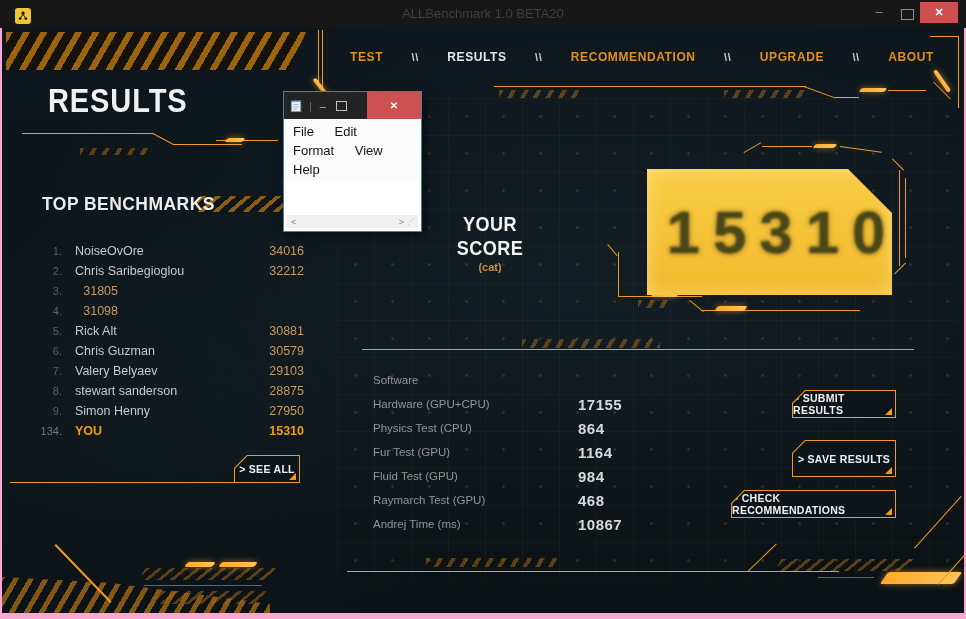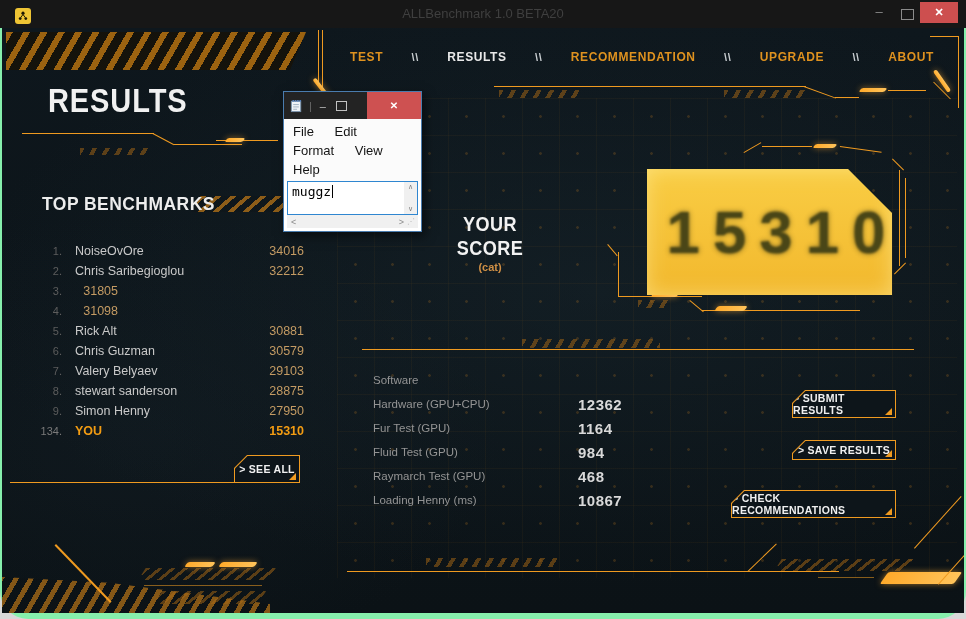--- a/index.html
+++ b/index.html
@@ -1,17 +1,17 @@
 <!DOCTYPE html>
 <html><head>
 <meta charset="utf-8">
 <style>
   html,body{margin:0;padding:0;width:966px;height:619px;overflow:hidden;background:#d8d8d8;
             font-family:"Liberation Sans",sans-serif;-webkit-font-smoothing:antialiased;}
-  .window{position:absolute;inset:0;background:#86efac;border-radius:28px;}
+  .window{position:absolute;inset:0;background:#f9a8d4;}
   
   .titlebar{position:absolute;left:0;top:0;right:0;height:28px;background:#171717;z-index:5;}
   .tb-title{position:absolute;left:0;right:0;top:6px;text-align:center;color:#3f3f3f;font-size:13px;}
   .app-icon{position:absolute;left:15px;top:8px;width:16px;height:16px;background:#eec434;border-radius:3px;
             display:flex;align-items:center;justify-content:center;}
   .tb-min{position:absolute;right:78px;top:4px;width:18px;text-align:center;color:#8b8b8b;font-size:13px;}
   .tb-max{position:absolute;right:52px;top:9px;width:11px;height:9px;border:1px solid #8b8b8b;}
   .tb-close{position:absolute;right:8px;top:2px;width:38px;height:21px;background:#cd4f4f;color:#fff;
             display:flex;align-items:center;justify-content:center;font-size:11px;font-weight:bold;}
   
@@ -251,45 +251,49 @@
     <div class="dec oline" style="left:360px;top:321px;width:552px;"></div>
     <div class="dec hzdim" style="left:520px;top:311px;width:138px;height:9px;"></div>
 
     <div class="details">
       <div class="drow">
           <span class="dl">Software</span>
           <span class="dv"></span>
         </div>
       <div class="drow">
           <span class="dl">Hardware (GPU+CPU)</span>
-          <span class="dv">12362</span>
+          <span class="dv">17155</span>
+        </div>
+      <div class="drow">
+          <span class="dl">Physics Test (CPU)</span>
+          <span class="dv">864</span>
         </div>
       <div class="drow">
           <span class="dl">Fur Test (GPU)</span>
           <span class="dv">1164</span>
         </div>
       <div class="drow">
           <span class="dl">Fluid Test (GPU)</span>
           <span class="dv">984</span>
         </div>
       <div class="drow">
           <span class="dl">Raymarch Test (GPU)</span>
           <span class="dv">468</span>
         </div>
       <div class="drow">
-          <span class="dl">Loading Henny (ms)</span>
+          <span class="dl">Andrej Time (ms)</span>
           <span class="dv">10867</span>
         </div>
     </div>
 
     <div class="hud-btn" style="left:790px;top:362px;width:104px;height:28px;">
       <div class="inner">&gt; SUBMIT RESULTS</div>
       <span class="tri"></span>
     </div>
-    <div class="hud-btn" style="left:790px;top:412px;width:104px;height:20px;">
+    <div class="hud-btn" style="left:790px;top:412px;width:104px;height:37px;">
       <div class="inner">&gt; SAVE RESULTS</div>
       <span class="tri"></span>
     </div>
     <div class="hud-btn" style="left:729px;top:462px;width:165px;height:28px;">
       <div class="inner">&gt; CHECK RECOMMENDATIONS</div>
       <span class="tri"></span>
     </div>
 
     <div class="dec oline" style="left:345px;top:543px;width:492px;"></div>
     <div class="dec oline" style="left:746px;top:543px;width:40px;transform:rotate(-44deg);transform-origin:left bottom;"></div>
@@ -331,27 +335,20 @@
           <span class="mi">Edit</span>
         </div>
         <div class="mrow">
           <span class="mi">Format</span>
           <span class="mi">View</span>
         </div>
         <div class="mrow">
           <span class="mi">Help</span>
         </div>
       </div>
-      <div class="np-edit">
-        <div class="np-text"><span>muggz</span><span class="caret"></span></div>
-        <div class="np-vscroll">
-          <span>∧</span>
-          <span>∨</span>
-        </div>
-      </div>
       <div class="np-hscroll">
         <span style="margin-left:4px;">&lt;</span>
         <span class="sp"></span>
         <span>&gt;</span>
         <span class="np-grip">⋰</span>
       </div>
     </div>
 
   </div>
 </div>

